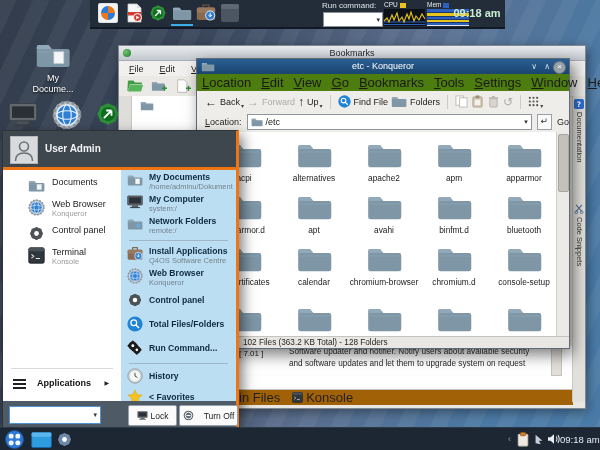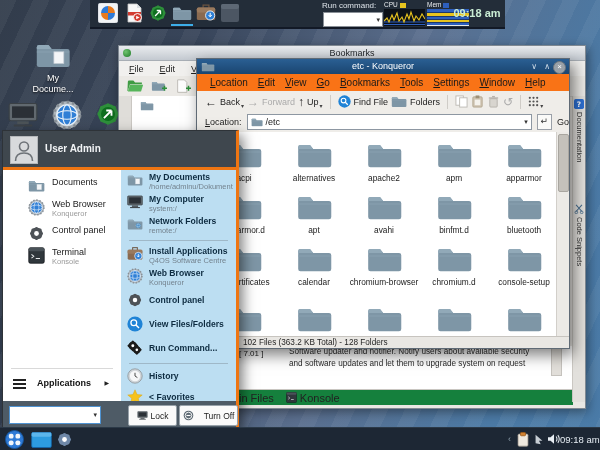--- a/index.html
+++ b/index.html
@@ -47,36 +47,36 @@
   #td-menubar{left:0;top:15px;right:0;height:15px;background:#f1f0ee;display:flex;
               align-items:center;gap:16px;padding-left:10px;font-size:9px;color:#222;}
   #td-toolbar{left:0;top:30px;right:0;height:20px;background:#ebe9e5;border-bottom:1px solid #d7d4cf;
               display:flex;align-items:center;gap:7px;padding-left:8px;}
   #td-left-strip{left:0;top:50px;width:12px;bottom:6px;background:#dfddd9;border-right:1px solid #cac7c2;}
   #td-left-panel{left:13px;top:50px;width:66px;bottom:6px;background:#fff;border-right:1px solid #d7d4cf;}
   #td-bottom{left:13px;top:300px;width:441px;height:43px;background:#fff;}
   #td-version{left:107px;top:3px;font-size:8px;color:#1c1c1c;}
   .td-desc{left:157px;font-size:8.2px;color:#2b2b2b;}
   #td-mini-scroll{left:419px;top:1px;width:9px;height:27px;background:#e2dfda;border:1px solid #c6c3be;}
-  #td-tabbar{left:13px;top:343px;width:441px;height:15px;background:#15803d;border-top:1px solid #c9c6c1;
-             display:flex;align-items:center;font-size:11px;color:#222;text-align:right;}
+  #td-tabbar{left:13px;top:343px;width:441px;height:15px;background:#a16207;border-top:1px solid #c9c6c1;
+             display:flex;align-items:center;font-size:13px;color:#222;text-align:right;}
   #td-right-strip{right:0;top:50px;width:12px;bottom:6px;background:#e2e0dc;border-left:1px solid #cac7c2;}
   .vtext-down{writing-mode:vertical-rl;font-size:7.5px;color:#333;}
   .vtext-up{writing-mode:vertical-rl;transform:rotate(180deg);font-size:7.5px;color:#333;}
 
   
   #konqueror{left:196px;top:58px;width:372px;height:289px;background:#f0efec;
              border:1px solid #5f6a75;box-shadow:4px 6px 14px rgba(0,0,0,.5);z-index:3;}
   #kq-titlebar{left:0;top:0;right:0;height:15px;background:linear-gradient(180deg,#2a5f93,#1a4570);}
   #kq-title{width:100%;text-align:center;font-size:9px;color:#fff;line-height:15px;}
   .kq-chev{top:0;font-size:8px;color:#cfdce8;line-height:15px;}
   #kq-close{right:3px;top:2px;width:11px;height:11px;border-radius:50%;background:#99a1a8;
             border:1px solid #6f777e;color:#fff;font-size:8px;line-height:10px;text-align:center;}
-  #kq-menubar{left:0;top:15px;right:0;height:17px;background:#f97316;border-bottom:1px solid #ddd9d4;
-              display:flex;align-items:center;gap:10px;padding-left:13px;font-size:10px;color:#1a1a1a;}
+  #kq-menubar{left:0;top:15px;right:0;height:17px;background:#4d7c0f;border-bottom:1px solid #ddd9d4;
+              display:flex;align-items:center;gap:10px;padding-left:5px;font-size:13px;color:#1a1a1a;}
   .mnemonic::first-letter{text-decoration:underline;}
   #kq-toolbar{left:0;top:32px;right:0;height:21px;background:#efede9;display:flex;align-items:center;
               gap:3px;padding-left:8px;font-size:9px;color:#222;}
   .tb-sep{width:1px;height:14px;background:#cfccc7;margin:0 4px;}
   .tb-arrow{font-size:12px;line-height:12px;}
   .tb-gray{color:#ababab;}
   .dd-sm{font-size:6px;color:#444;align-self:flex-end;margin:0 0 3px -2px;}
   #kq-locbar{left:0;top:53px;right:0;height:20px;background:#efede9;border-bottom:1px solid #c6c3be;
              display:flex;align-items:center;gap:5px;padding-left:8px;font-size:9px;color:#222;}
   #kq-loc-combo{display:flex;align-items:center;gap:3px;width:292px;height:14px;background:#fff;
@@ -682,21 +682,21 @@
       <div class="abs kmr-item" style="top:122px;left:0;right:0;height:20px">
         <svg class="ic" viewBox="0 0 24 24" style="color:#4d5257">
             <use href="#sym-gear"></use>
           </svg>
         <span class="kmr-l1 vc nw">Control panel</span>
       </div>
       <div class="abs kmr-item" style="top:146px;left:0;right:0;height:20px">
         <svg class="ic" viewBox="0 0 20 20">
             <use href="#sym-find"></use>
           </svg>
-        <span class="kmr-l1 vc nw">View Files/Folders</span>
+        <span class="kmr-l1 vc nw">Total Files/Folders</span>
       </div>
       <div class="abs kmr-item" style="top:170px;left:0;right:0;height:20px">
         <svg class="ic" viewBox="0 0 22 22">
             <use href="#sym-run"></use>
           </svg>
         <span class="kmr-l1 vc nw">Run Command...</span>
       </div>
       <div class="abs km-div-r" style="top:193px"></div>
       <div class="abs kmr-item" style="top:198px;left:0;right:0;height:20px">
         <svg class="ic" viewBox="0 0 20 20">

